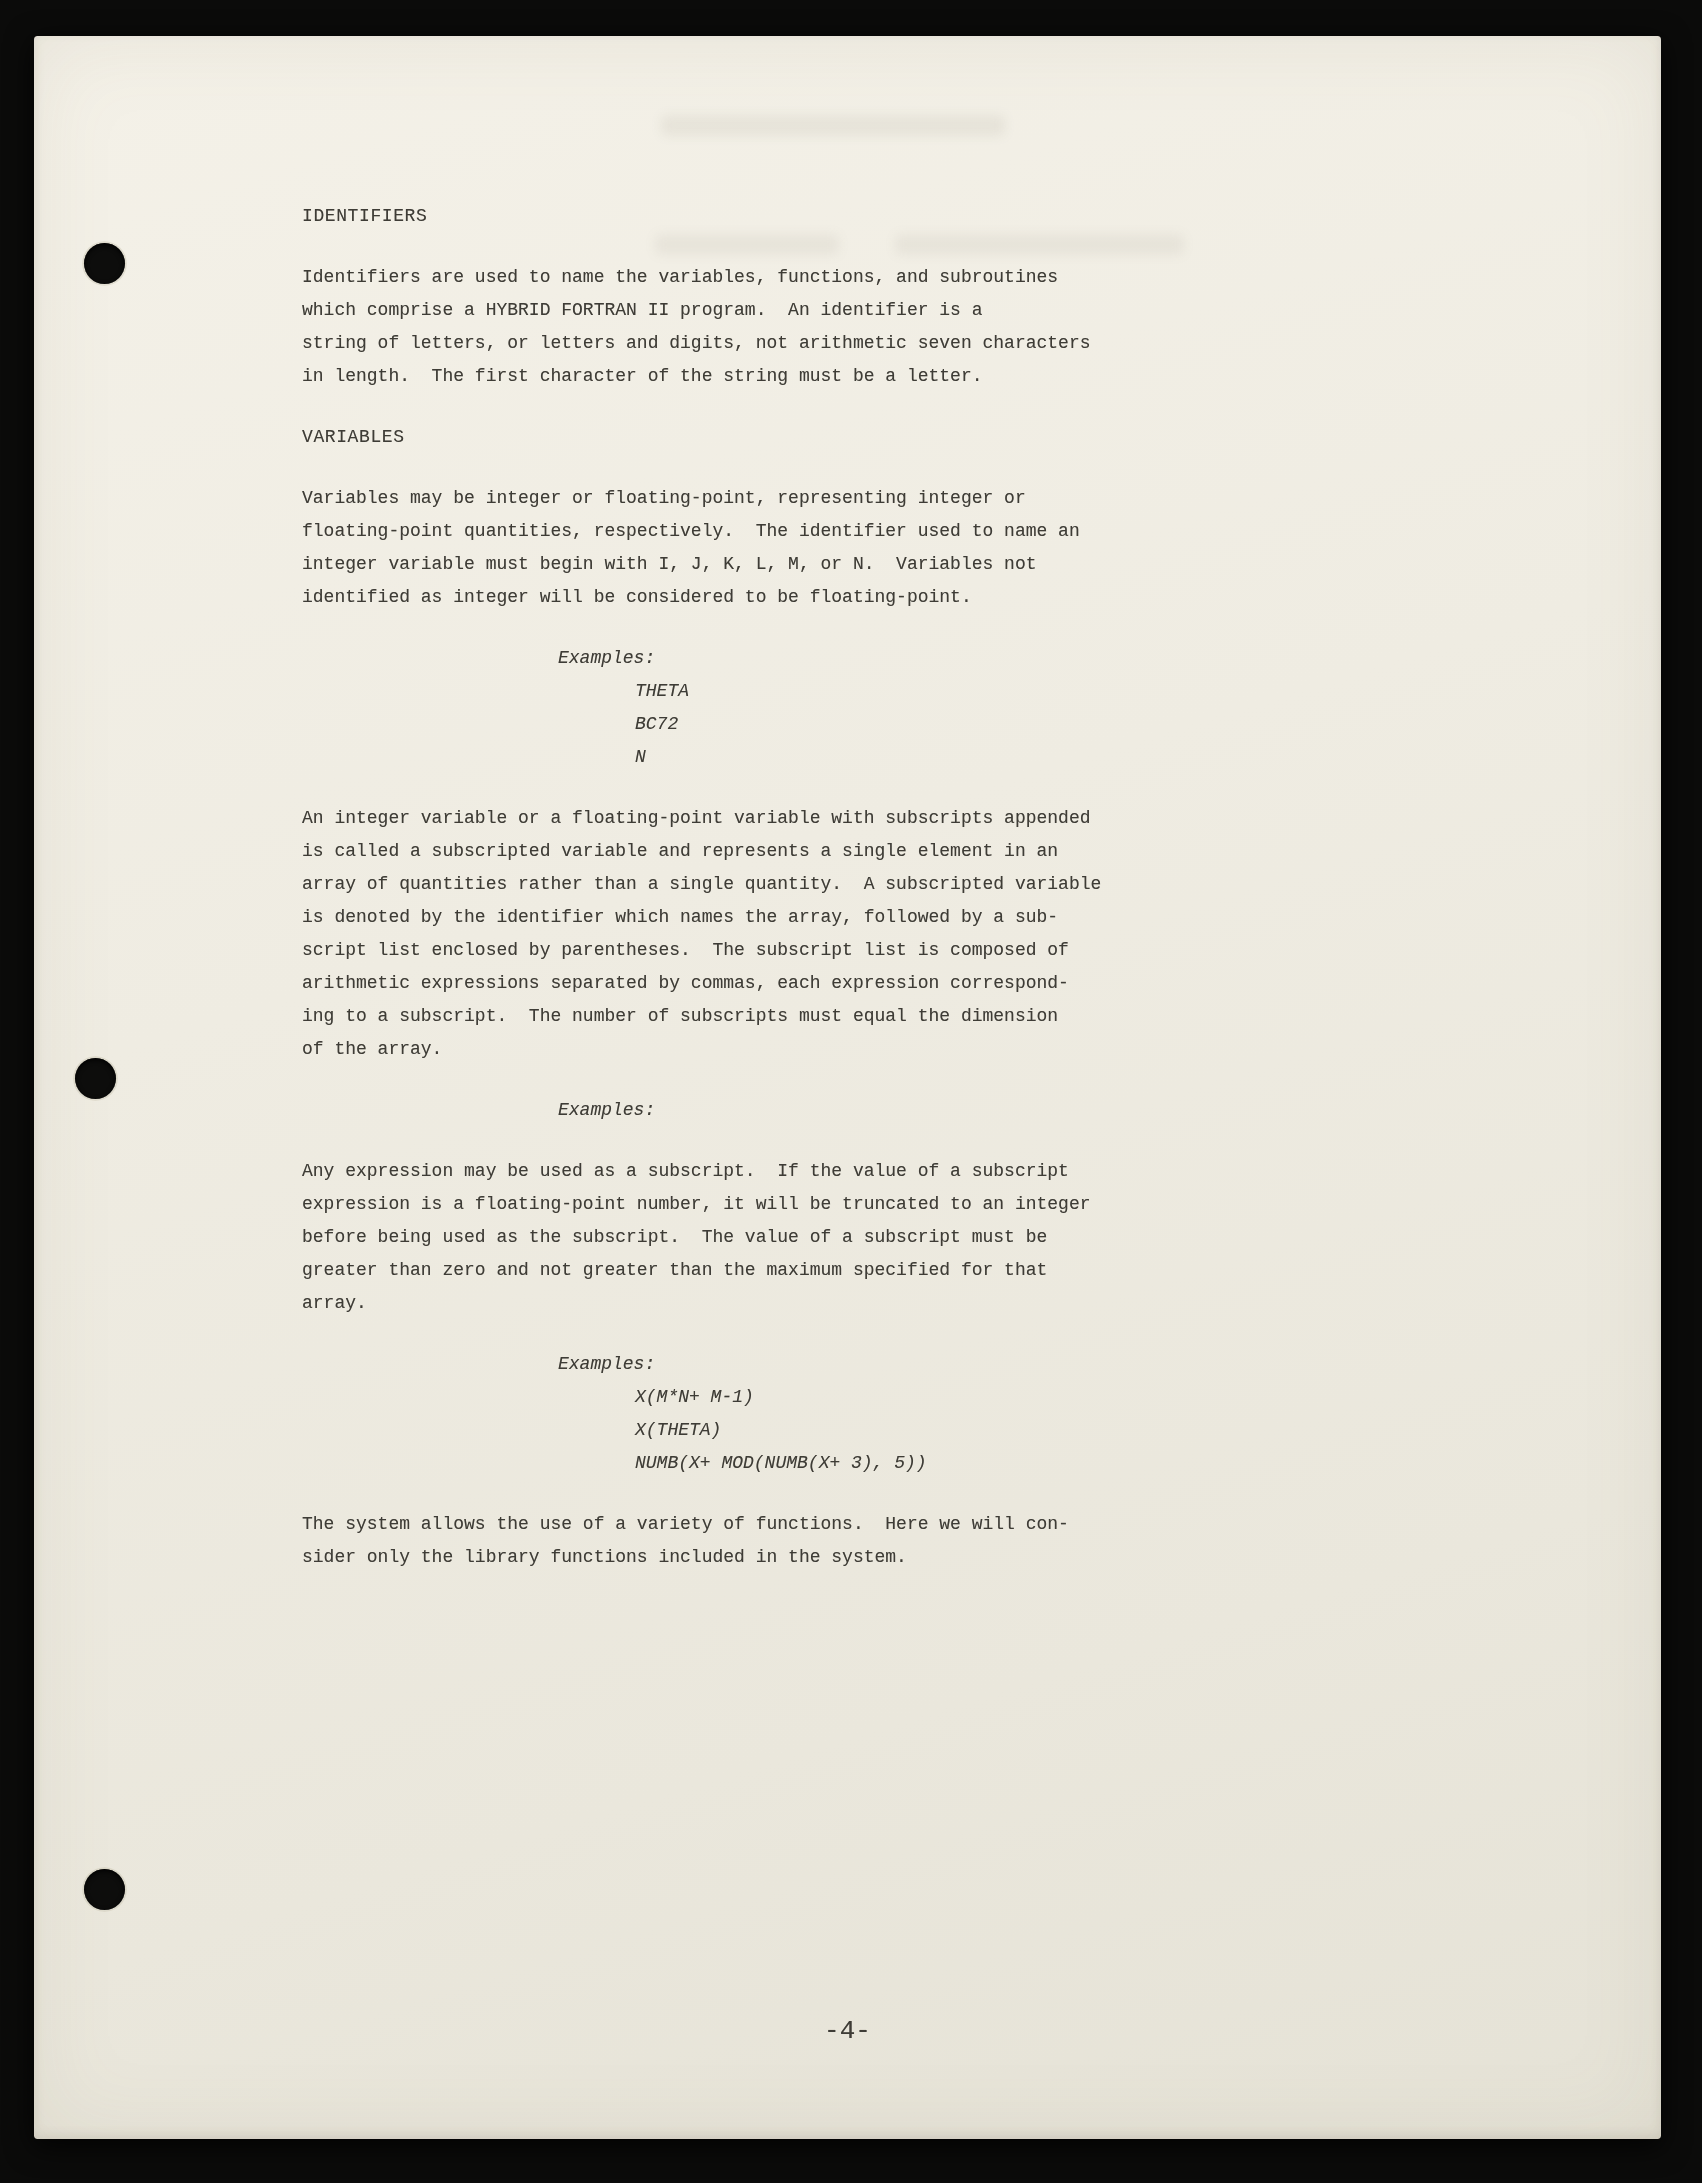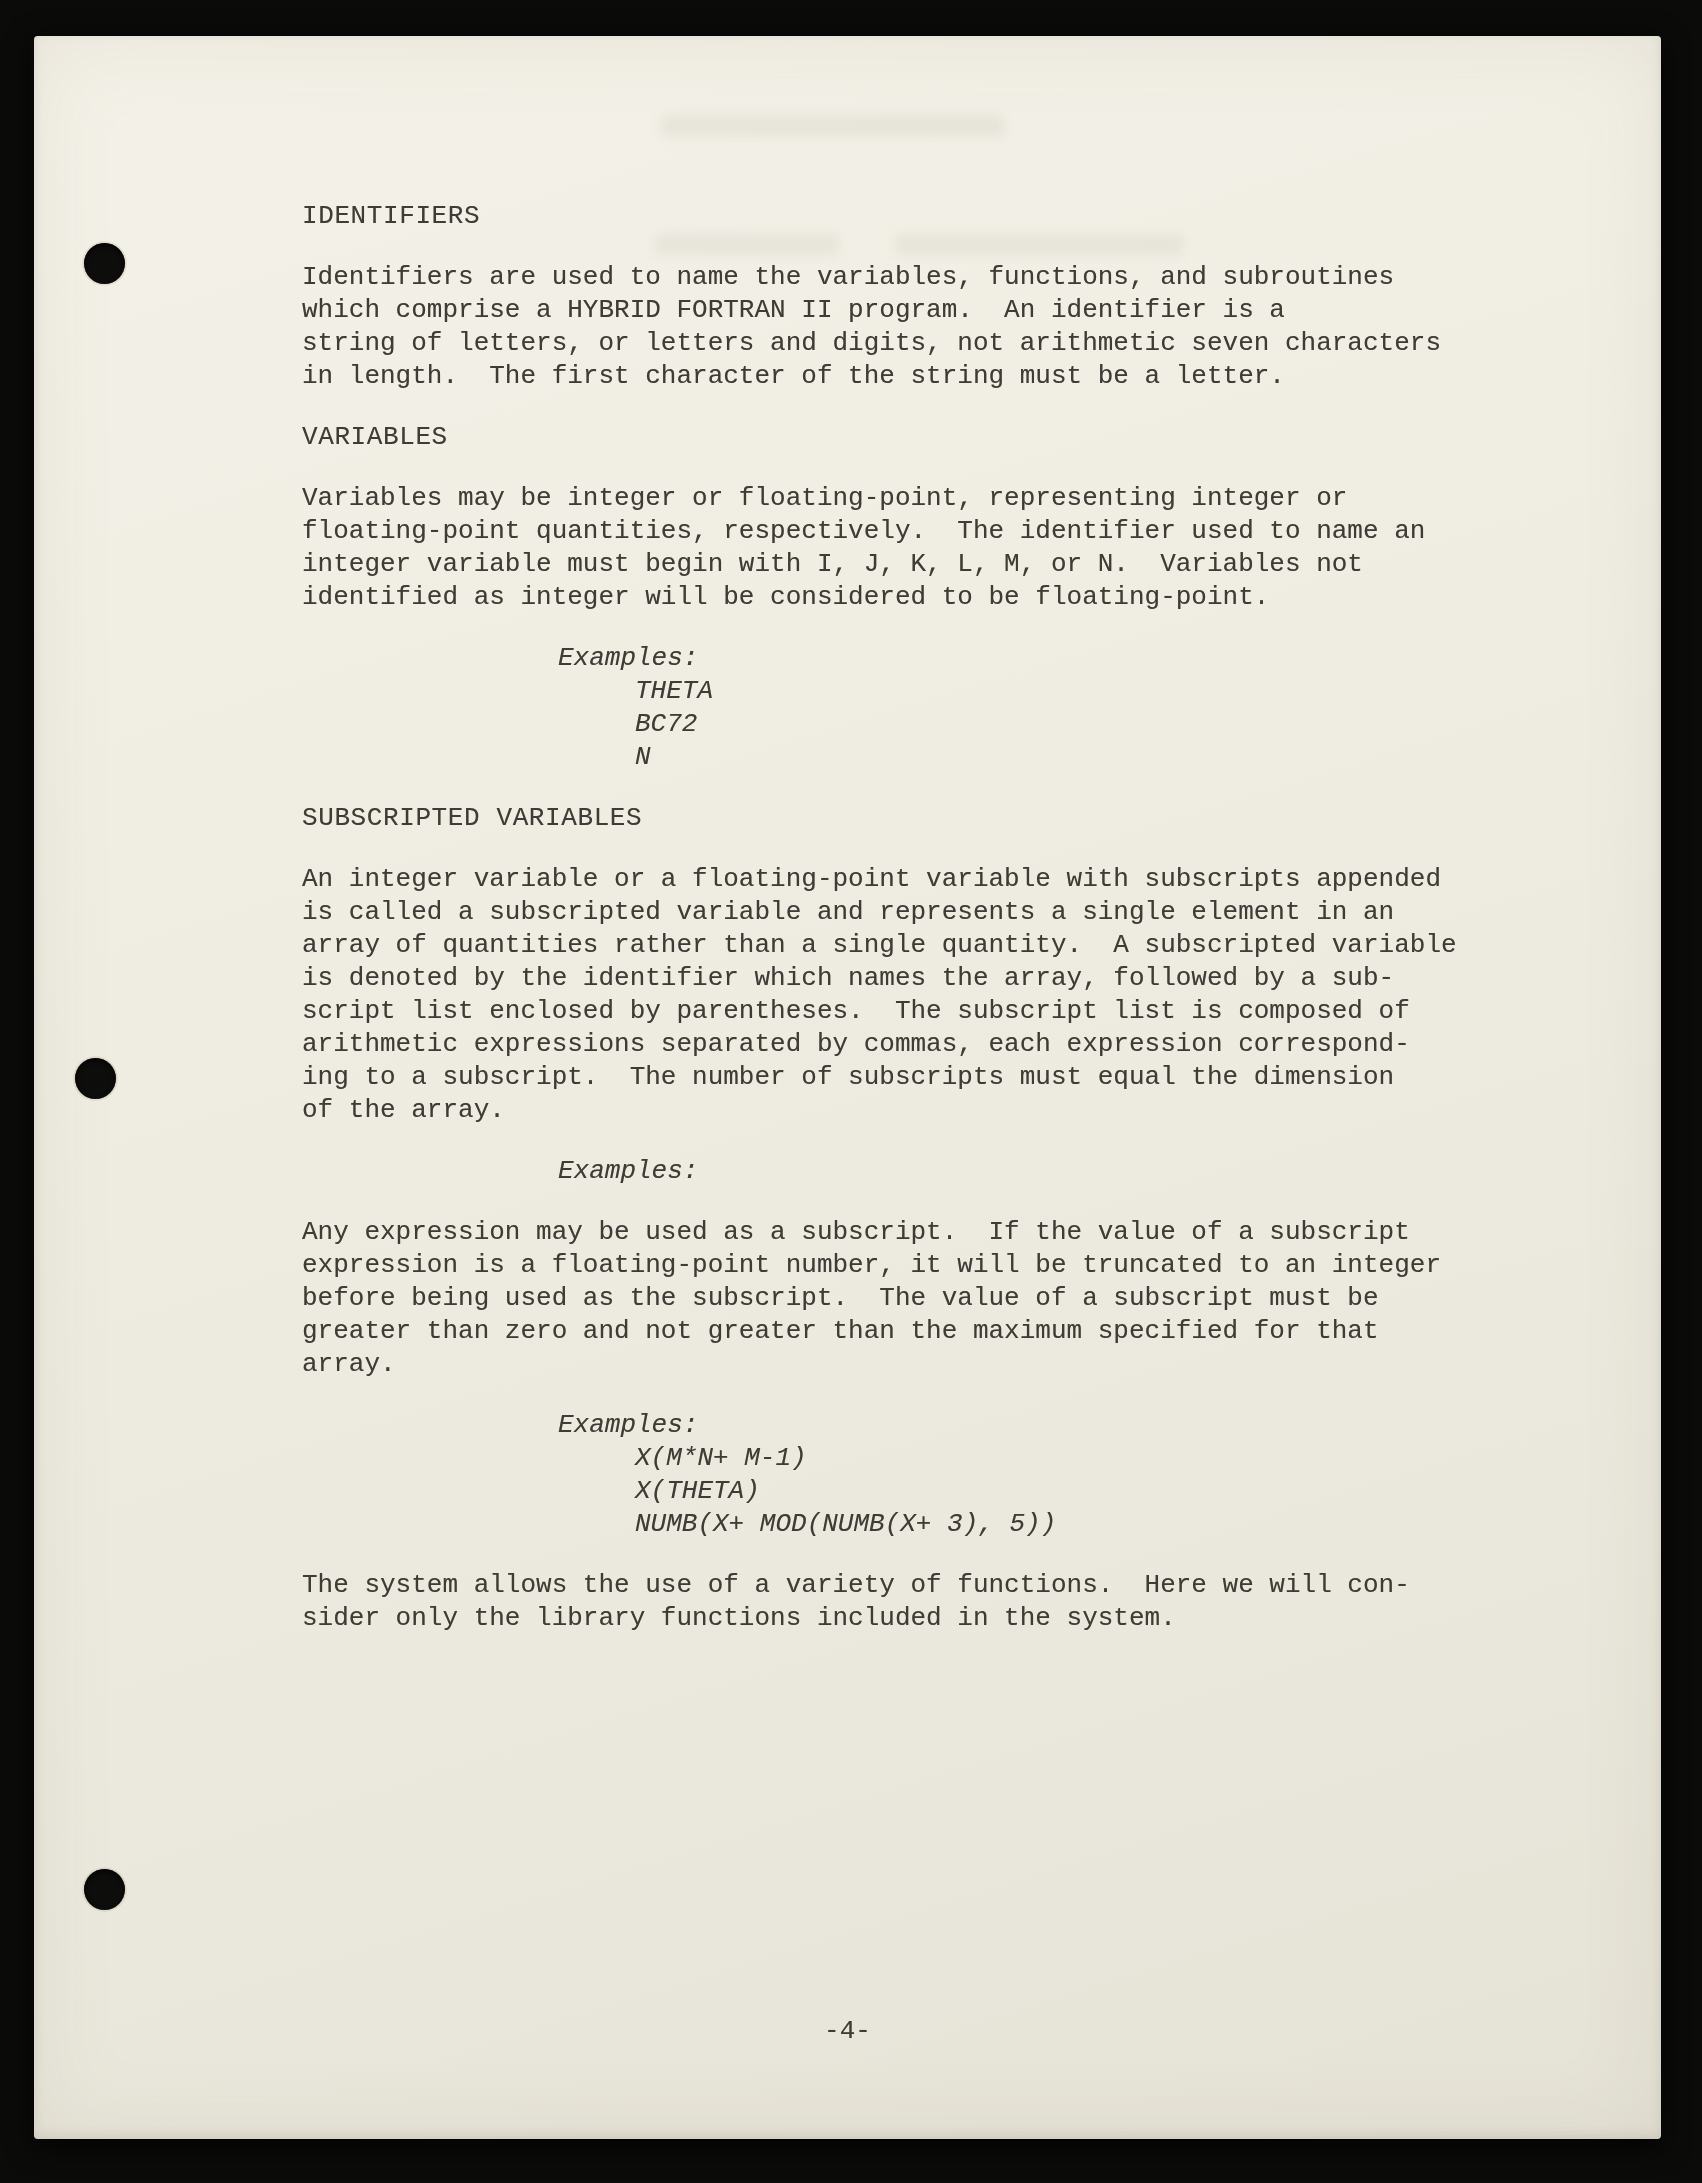--- a/index.html
+++ b/index.html
@@ -51,21 +51,21 @@
   .st1 { left: 627px; top: 79px; width: 344px; height: 21px; opacity: 0.45; }
   .st2 { left: 621px; top: 198px; width: 184px; height: 21px; opacity: 0.40; }
   .st3 { left: 861px; top: 198px; width: 289px; height: 21px; opacity: 0.40; }
 
   .content {
     position: absolute;
     left: 268px;
     top: 164px;
     width: 1220px;
     color: #3e3c36;
-    font-size: 26px;
+    font-size: 18px;
     line-height: 33px;
     text-shadow: 0 0 0.6px rgba(62,60,54,0.35);
   }
   .heading {
     margin: 0 0 28px 0;
     white-space: pre-wrap;
     letter-spacing: 0.6px;
   }
   .para {
     margin: 0 0 28px 0;
@@ -122,21 +122,20 @@
 integer variable must begin with I, J, K, L, M, or N.  Variables not
 identified as integer will be considered to be floating-point.</div>
 
     <div class="examples">
       <div class="label">Examples:</div>
       <div class="items">THETA
 BC72
 N</div>
     </div>
 
-    <div class="heading">SUBSCRIPTED VARIABLES</div>
     <div class="para">An integer variable or a floating-point variable with subscripts appended
 is called a subscripted variable and represents a single element in an
 array of quantities rather than a single quantity.  A subscripted variable
 is denoted by the identifier which names the array, followed by a sub-
 script list enclosed by parentheses.  The subscript list is composed of
 arithmetic expressions separated by commas, each expression correspond-
 ing to a subscript.  The number of subscripts must equal the dimension
 of the array.</div>
 
     <div class="examples">

